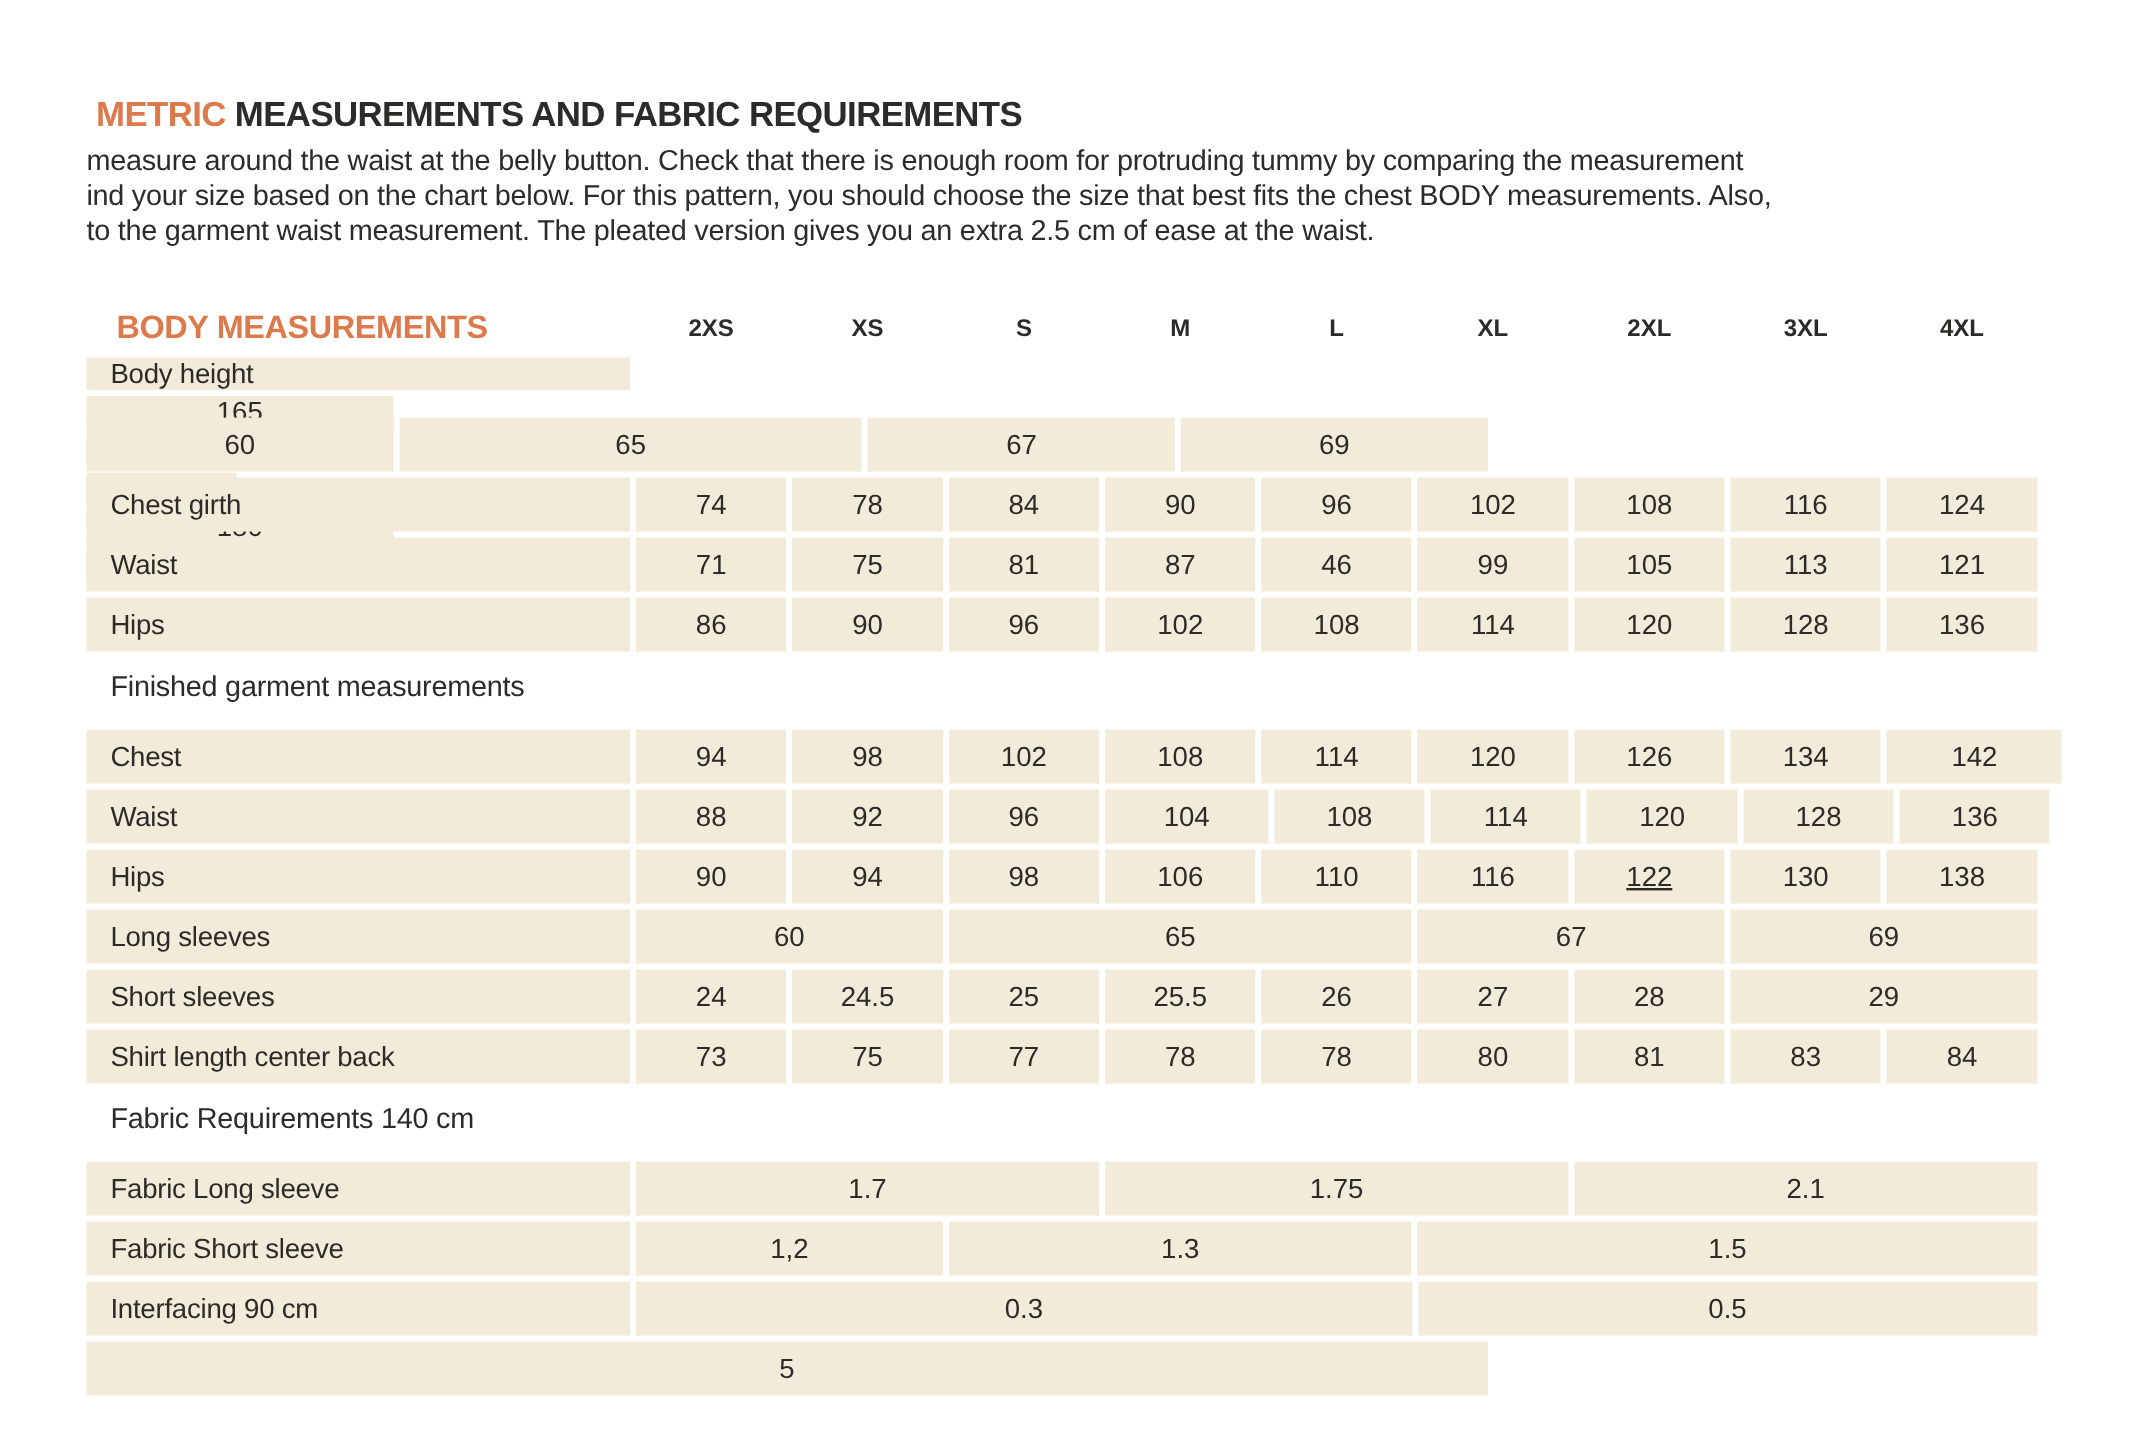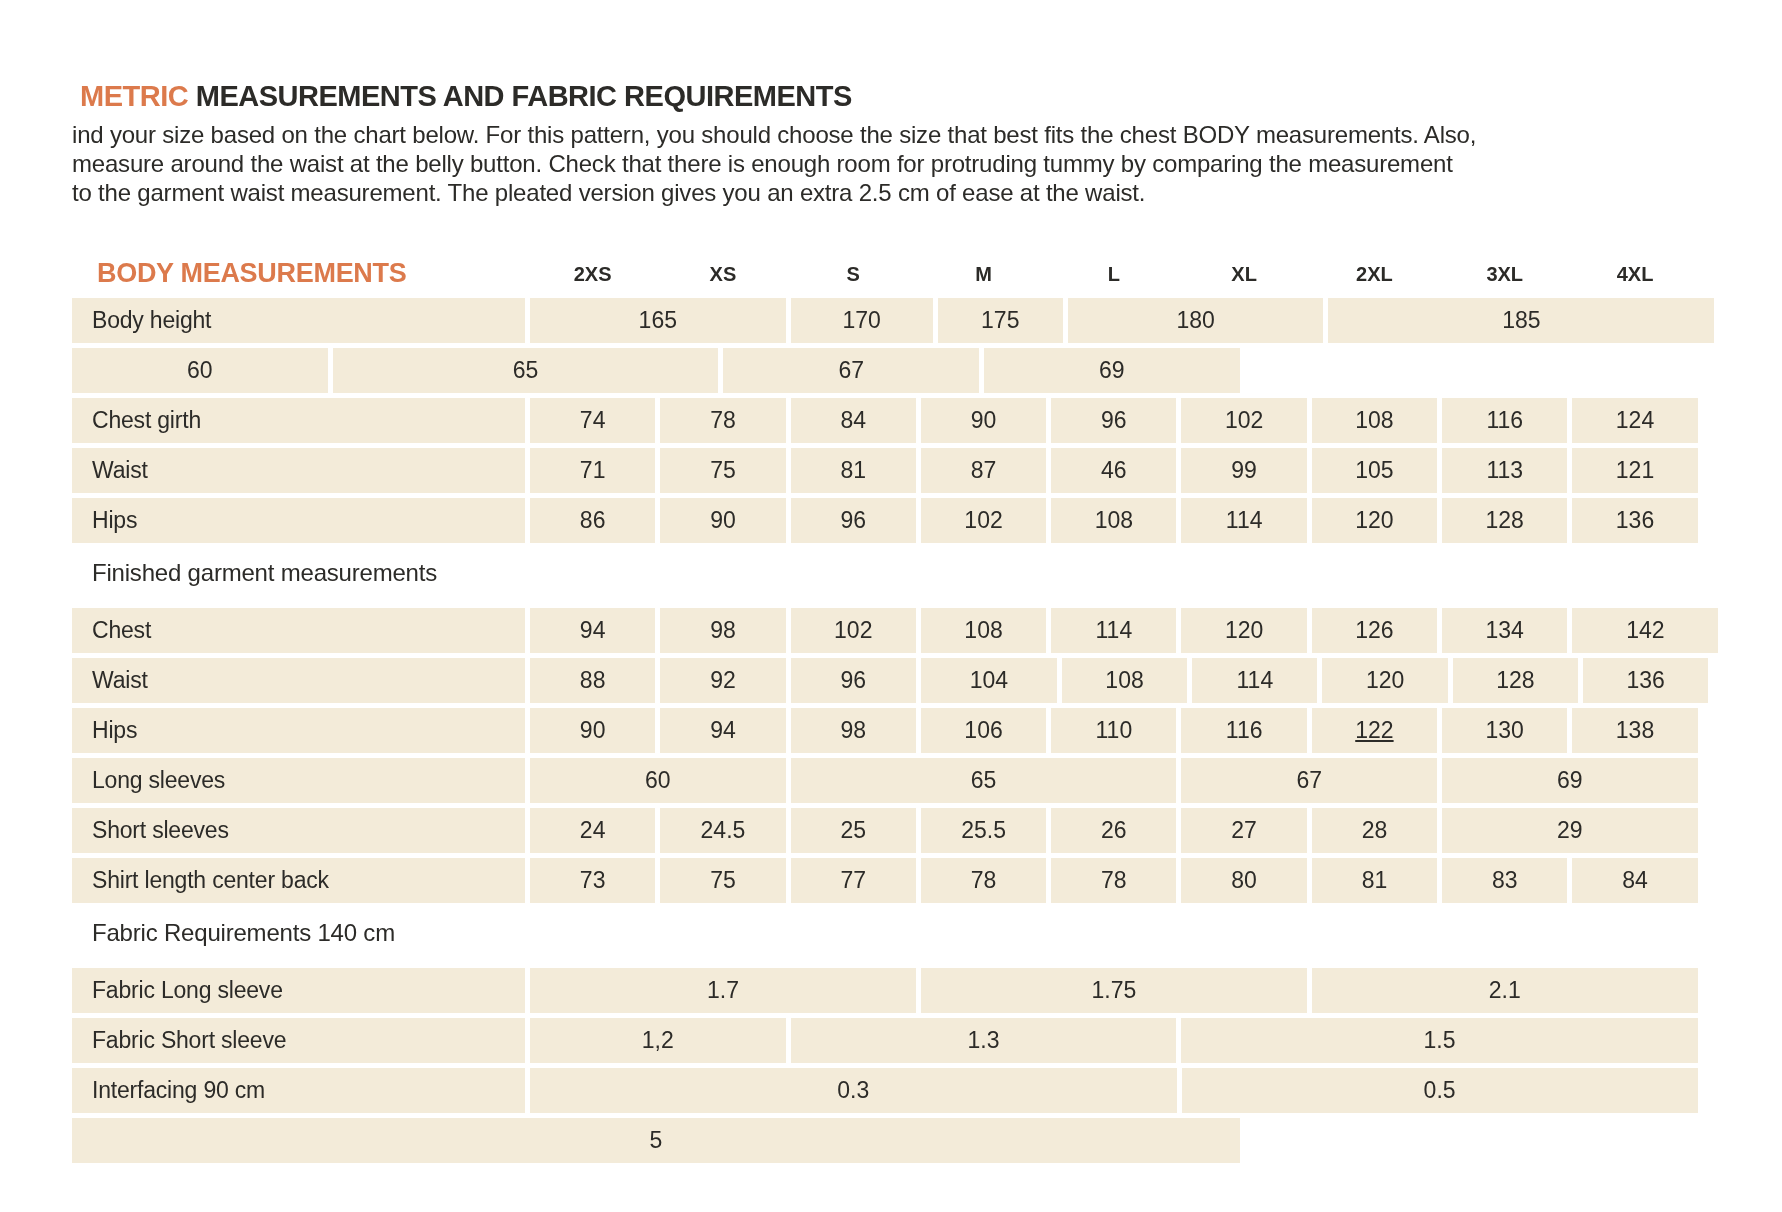--- a/index.html
+++ b/index.html
@@ -62,21 +62,21 @@
     font-size: 20px;
     padding-bottom: 3px;
   }
 
   .table-body .trow {
     display: flex;
     gap: var(--gap);
     height: 45px;
     margin-top: 5px;
   }
-  .table-body .trow:first-child { margin-top: 9px; }
+  .table-body .trow:first-child { margin-top: 9px; flex-direction: column; }
   .label-cell {
     width: var(--labelw);
     background: var(--cellbg);
     display: flex;
     align-items: center;
     padding-left: 20px;
     font-size: 23px;
     letter-spacing: -0.2px;
   }
   .vcell {
@@ -98,22 +98,22 @@
 </head>
 <body>
 
 <div class="content">
 
   <div class="title">
     <span class="accent">METRIC</span><span> MEASUREMENTS AND FABRIC REQUIREMENTS</span>
   </div>
 
   <div class="intro">
+    <div>measure around the waist at the belly button. Check that there is enough room for protruding tummy by comparing the measurement</div>
     <div>ind your size based on the chart below. For this pattern, you should choose the size that best fits the chest BODY measurements. Also,</div>
-    <div>measure around the waist at the belly button. Check that there is enough room for protruding tummy by comparing the measurement</div>
     <div>to the garment waist measurement. The pleated version gives you an extra 2.5 cm of ease at the waist.</div>
   </div>
 
   <div class="header-row">
     <div class="header-label">BODY MEASUREMENTS</div>
 
   <div class="size-h">2XS</div>
       <div class="size-h">XS</div>
       <div class="size-h">S</div>
       <div class="size-h">M</div>

